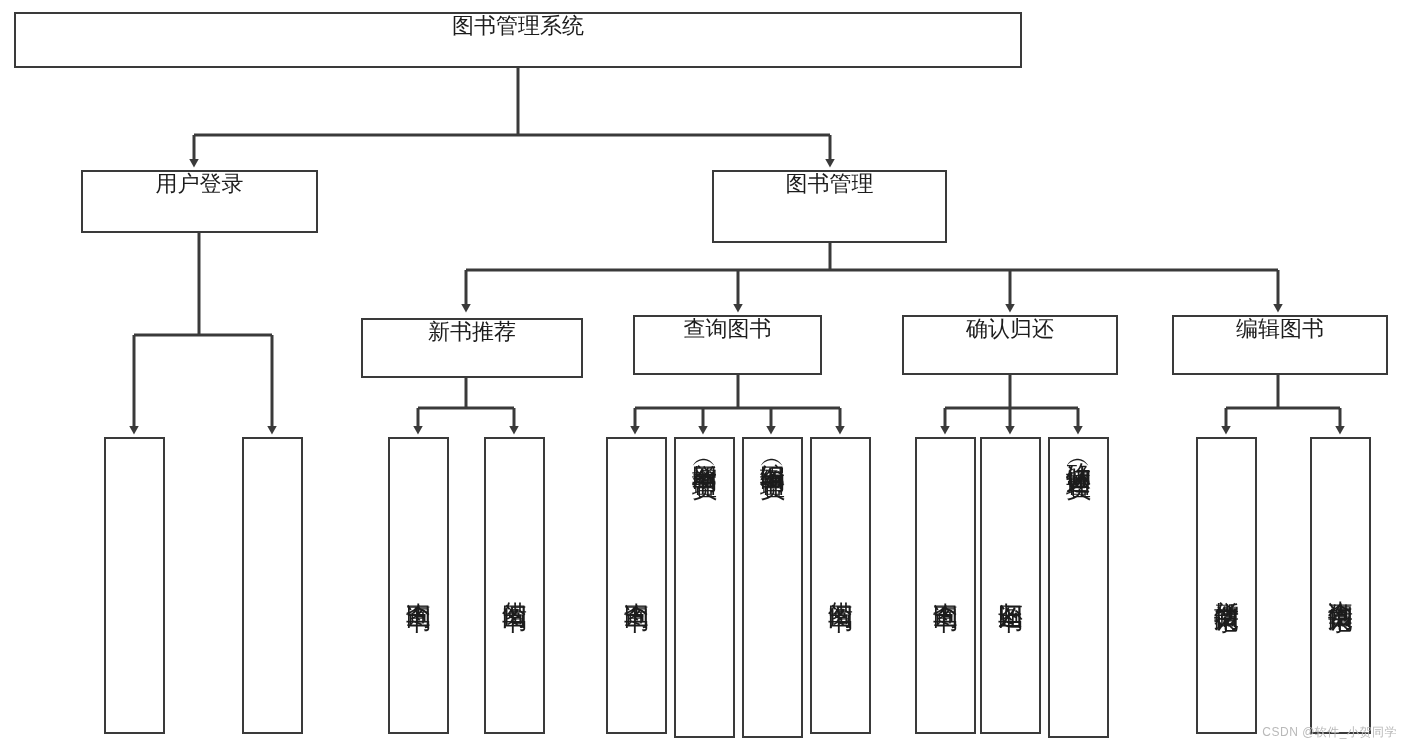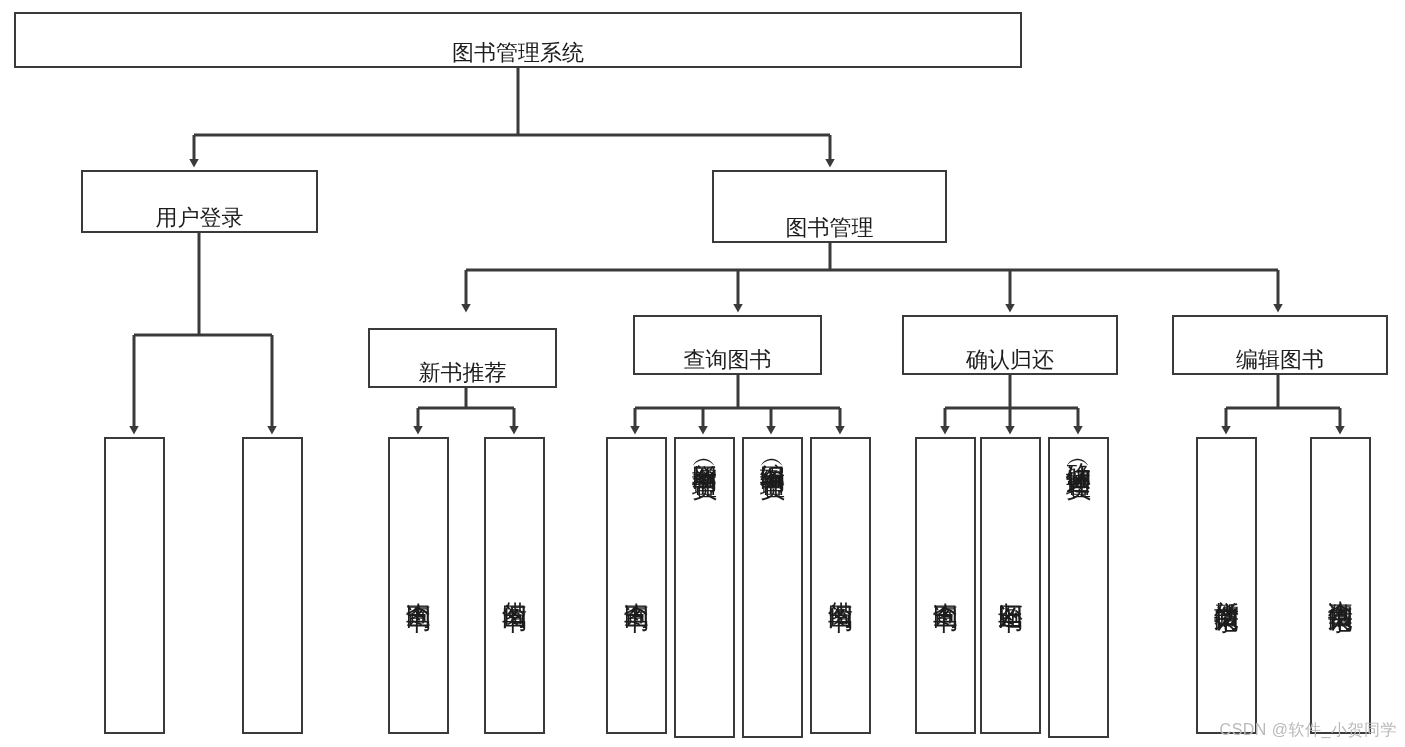--- a/index.html
+++ b/index.html
@@ -23,21 +23,21 @@
     width: 1405px;
     height: 747px;
     pointer-events: none;
   }
   .node {
     position: absolute;
     box-sizing: border-box;
     background: #ffffff;
     border: 2.5px solid #3a3a3a;
     display: flex;
-    align-items: flex-end;
+    align-items: flex-start;
     justify-content: center;
     overflow: hidden;
   }
   .node .label {
     color: #1c1c1c;
     text-align: center;
     line-height: 1.12;
     white-space: pre;
   }
   
@@ -66,21 +66,21 @@
     align-items: flex-start;
     padding-top: 4px;
   }
   .node.v.mid {
     align-items: center;
   }
   .watermark {
     position: absolute;
     right: 8px;
     bottom: 6px;
-    font-size: 16px;
+    font-size: 12px;
     color: #b9b9b9;
     letter-spacing: 0.5px;
     white-space: nowrap;
   }
 </style>
 </head>
 <body>
 
 <div id="canvas">
 
@@ -141,21 +141,21 @@
   </div>
 
   <div class="node h" style="left:81px; top:170px; width:237px; height:63px;">
     <span class="label">用户登录</span>
   </div>
 
   <div class="node h" style="left:712px; top:170px; width:235px; height:73px;">
     <span class="label">图书管理</span>
   </div>
 
-  <div class="node h" style="left:361px; top:328px; width:189px; height:60px;margin-left:7px;">
+  <div class="node h" style="left:361px; top:318px; width:222px; height:60px;">
     <span class="label">新书推荐</span>
   </div>
 
   <div class="node h" style="left:633px; top:315px; width:189px; height:60px;">
     <span class="label">查询图书</span>
   </div>
 
   <div class="node h" style="left:902px; top:315px; width:216px; height:60px;">
     <span class="label">确认归还</span>
   </div>

